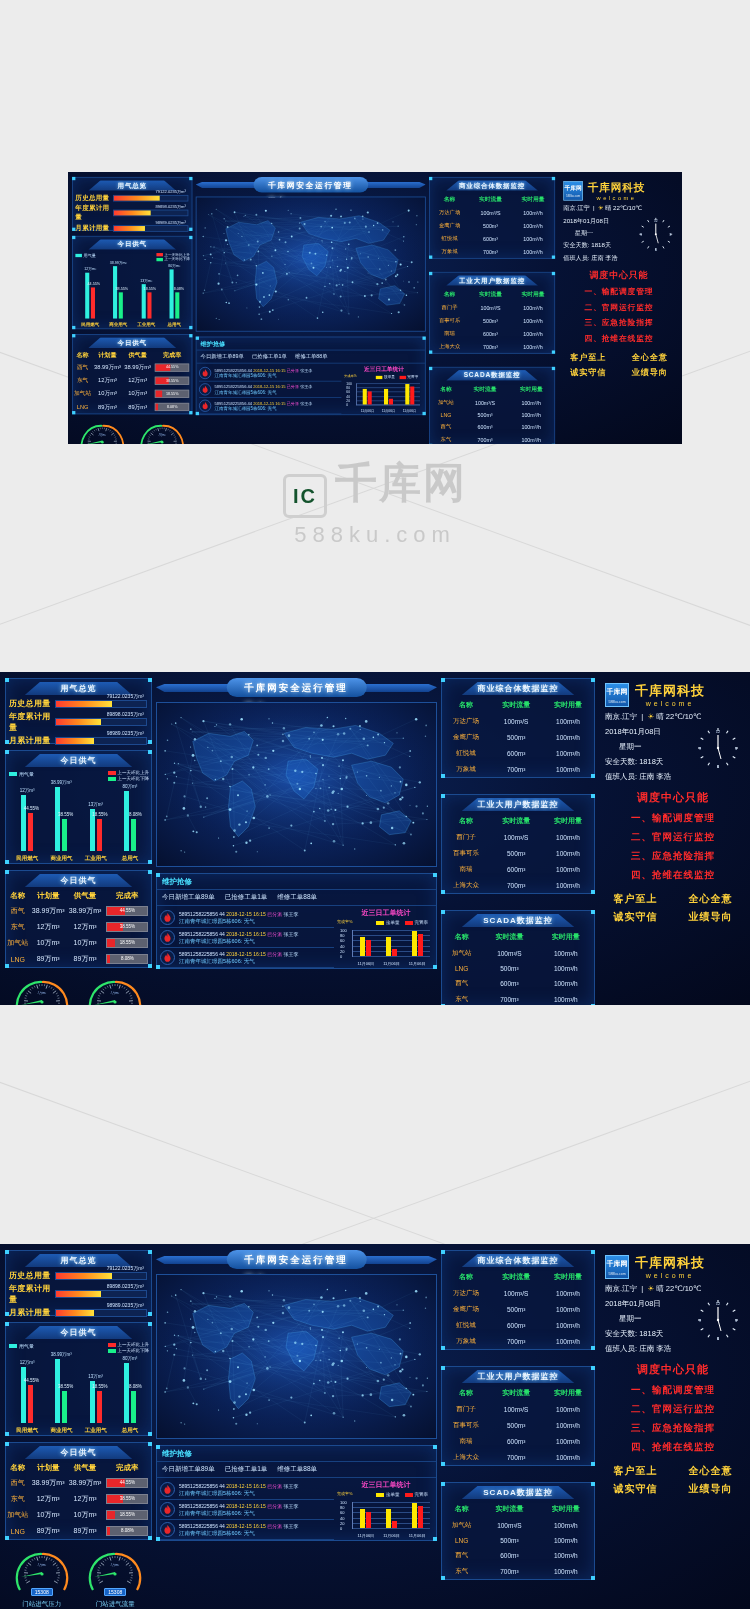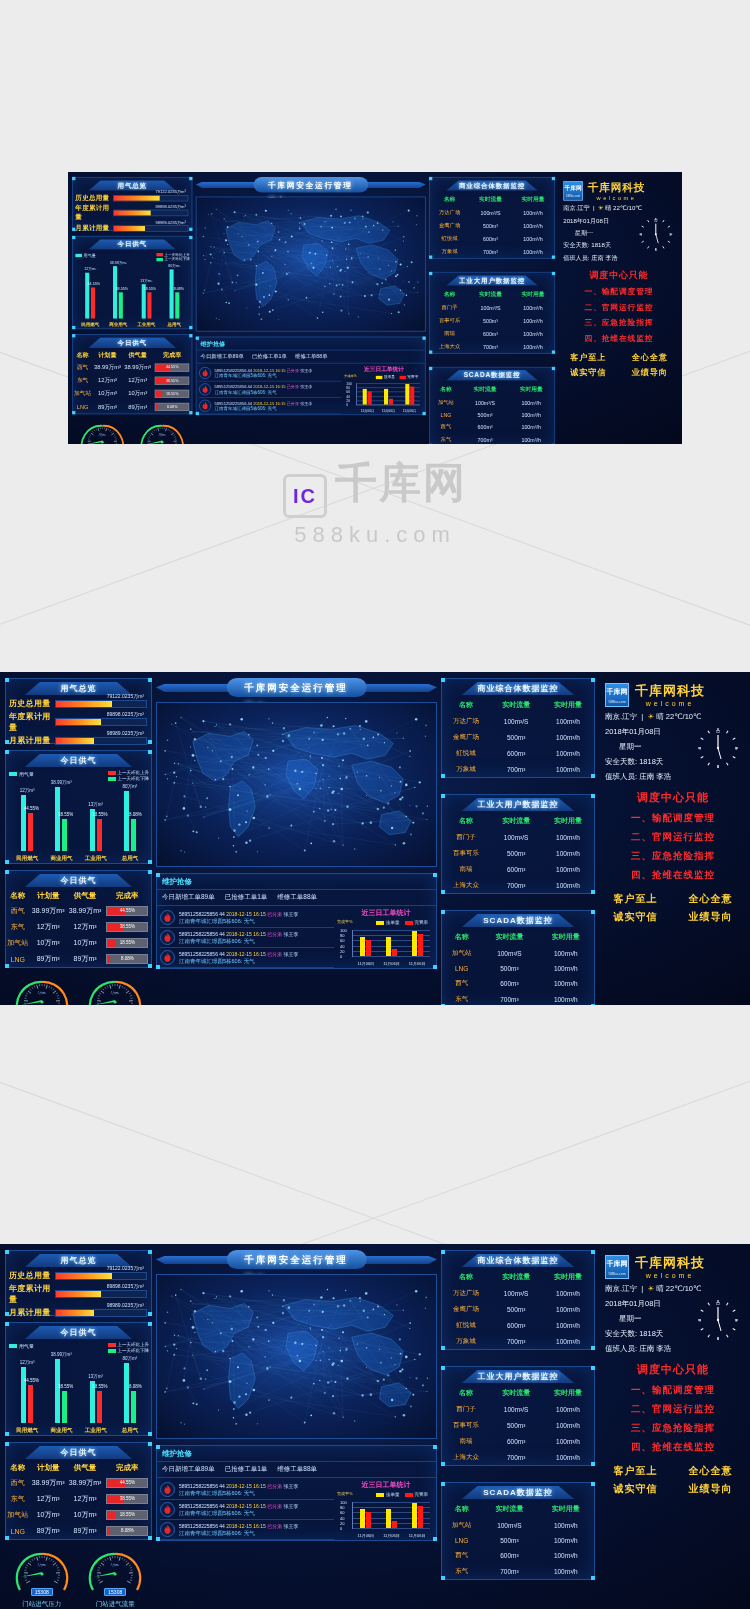--- a/index.html
+++ b/index.html
@@ -6,21 +6,21 @@
   body{width:750px;height:1609px;font-family:"Liberation Sans","DejaVu Sans",sans-serif;overflow:hidden;position:relative;}
 
   
   .page-bg{position:absolute;inset:0;background:#ececec;}
   .wm-lines{position:absolute;inset:0;overflow:hidden;pointer-events:none;}
   .wm-lines i{position:absolute;background:#d8d8d8;height:1px;width:1200px;transform-origin:0 0;}
   .watermark{position:absolute;left:0;right:0;top:455px;text-align:center;color:#c9c9c9;
              font-size:42px;letter-spacing:2px;font-weight:bold;pointer-events:none;}
   .watermark .sub{font-size:22px;letter-spacing:6px;margin-top:4px;font-weight:normal;}
   .wm-logo{display:inline-block;width:38px;height:38px;border:3px solid #cfcfcf;border-radius:6px;
-           color:#6d28d9;font-size:20px;line-height:38px;text-align:center;vertical-align:-6px;margin-right:8px;}
+           color:#14532d;font-size:20px;line-height:38px;text-align:center;vertical-align:-6px;margin-right:8px;}
 
   
   .dash{position:absolute;background:#040a22;overflow:hidden;
         background-image:radial-gradient(ellipse at 40% 35%, #0b2358 0%, #061235 45%, #03081c 100%);}
   .dash.inst1{left:68px;top:172px;width:614px;height:272px;}
   .dash.inst2{left:0;top:672px;width:750px;height:333px;}
   .dash.inst3{left:0;top:1244px;width:750px;height:365px;}
 
   .scaler{position:absolute;left:0;top:0;width:750px;height:333px;transform-origin:0 0;}
 

